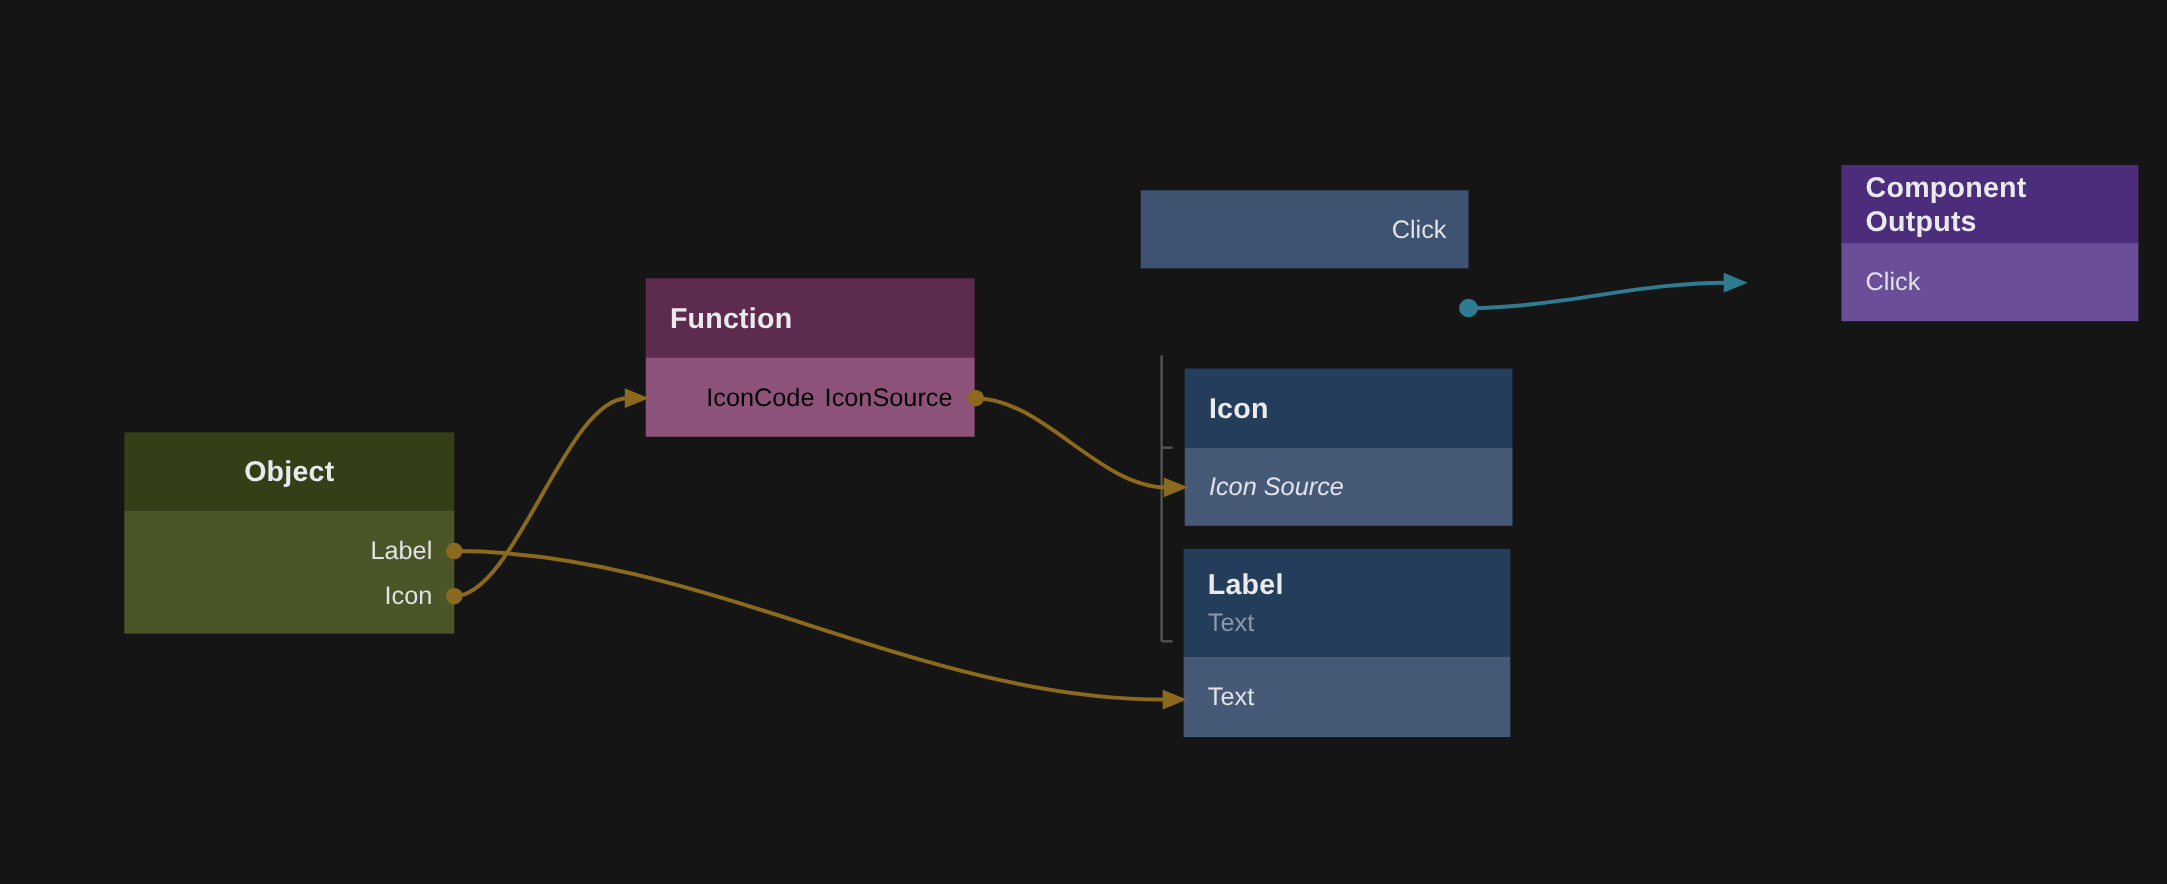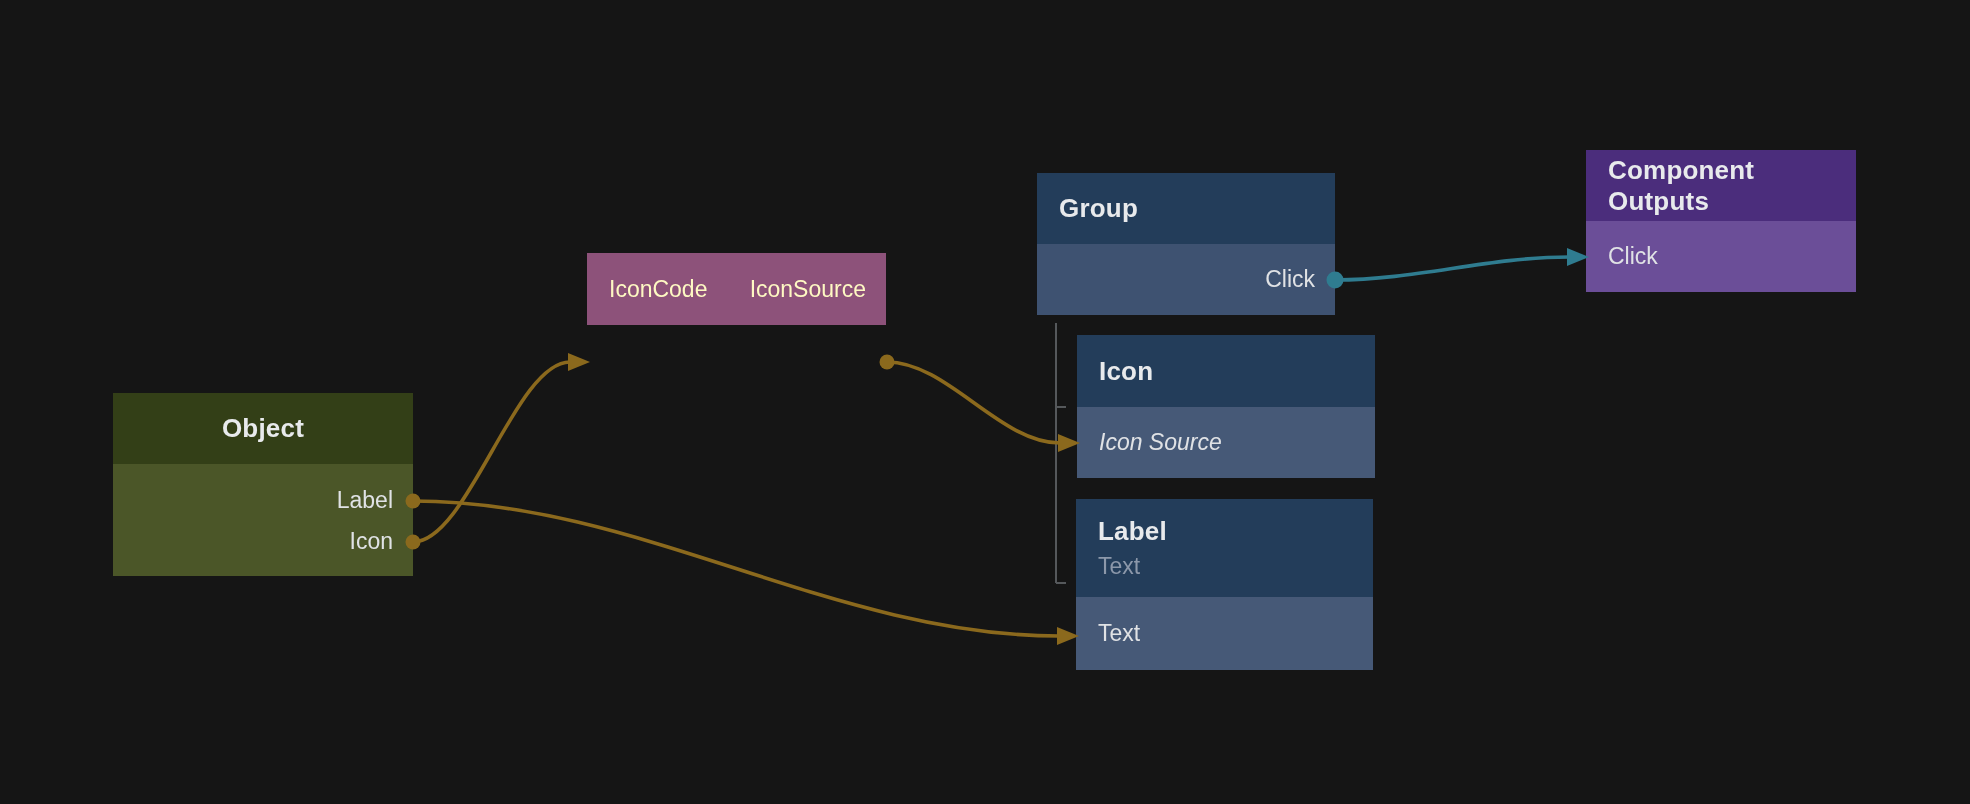--- a/index.html
+++ b/index.html
@@ -30,39 +30,39 @@
   
   .node-object{left:113px;top:393px;width:300px;text-align:center;}
   .node-object .node-header{height:71px;background:#333f17;}
   .node-object .node-body{height:112px;background:#4b5628;padding-top:16px;}
   .node-object .port-row{height:41px;}
 
   
   .node-function{left:587px;top:253px;width:299px;}
   .node-function .node-header{height:72px;background:#5d2b4d;}
   .node-function .node-body{height:72px;background:#8d527a;}
-  .node-function .port-row{color:#fef9c3;}
+  .node-function .port-row{color:#000000;margin-left:33px;}
 
   
   .node-group{left:1037px;top:173px;width:298px;}
   .node-group .node-header{height:71px;background:#233d5a;}
   .node-group .node-body{height:71px;background:#3e5271;}
 
   
   .node-icon{left:1077px;top:335px;width:298px;}
   .node-icon .node-header{height:72px;background:#233d5a;}
   .node-icon .node-body{height:71px;background:#465977;font-style:italic;}
 
   
   .node-label{left:1076px;top:499px;width:297px;}
   .node-label .node-header{height:98px;background:#233d5a;}
   .node-label .node-body{height:73px;background:#465977;}
 
   
-  .node-compout{left:1586px;top:150px;width:270px;}
+  .node-compout{left:1674px;top:150px;width:270px;}
   .node-compout .node-header{height:71px;background:#4b2d7c;}
   .node-compout .node-body{height:71px;background:#6b4e98;}
 </style>
 </head>
 <body>
 
 <div class="canvas">
 
   <div class="node node-object">
     <div class="node-header">
@@ -72,32 +72,32 @@
       <div class="port-row out">
         <span>Label</span>
       </div>
       <div class="port-row out">
         <span>Icon</span>
       </div>
     </div>
   </div>
 
   <div class="node node-function">
+    <div class="node-header">
+      <div class="node-title">Function</div>
+    </div>
     <div class="node-body">
       <div class="port-row both single">
         <span>IconCode</span>
         <span>IconSource</span>
       </div>
     </div>
   </div>
 
   <div class="node node-group">
-    <div class="node-header">
-      <div class="node-title">Group</div>
-    </div>
     <div class="node-body">
       <div class="port-row out single">
         <span>Click</span>
       </div>
     </div>
   </div>
 
   <div class="node node-icon">
     <div class="node-header">
       <div class="node-title">Icon</div>

